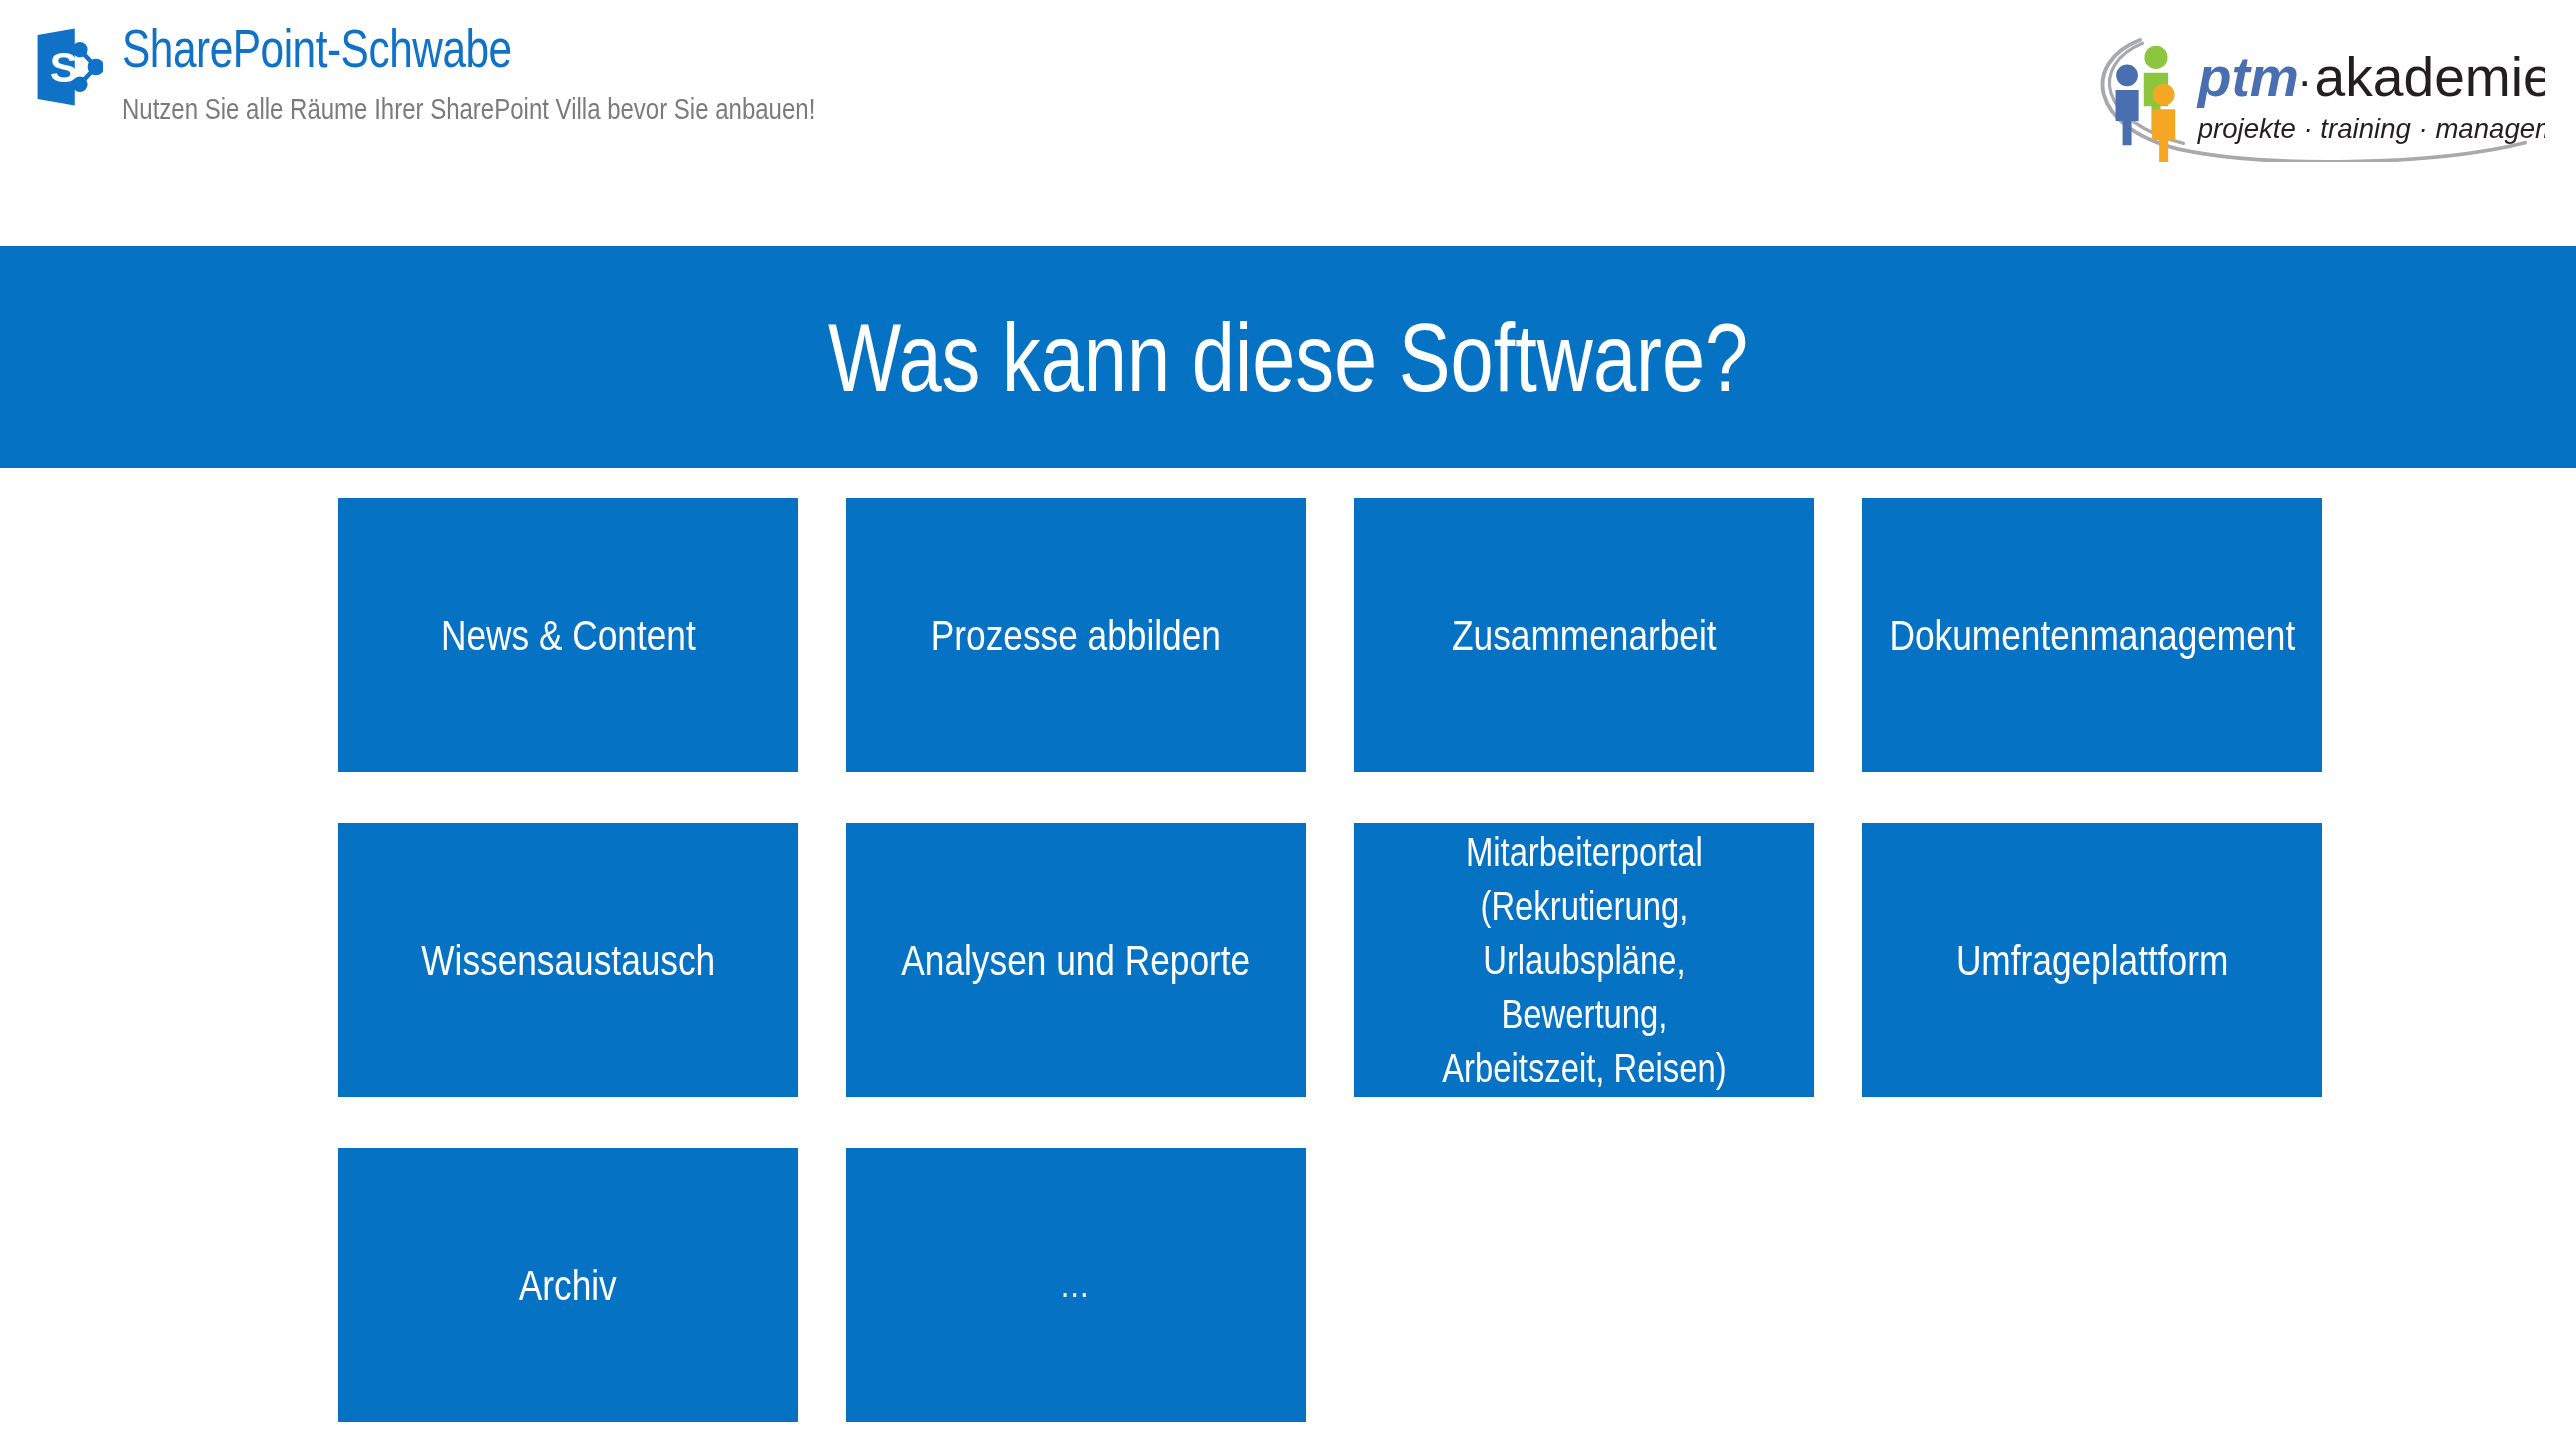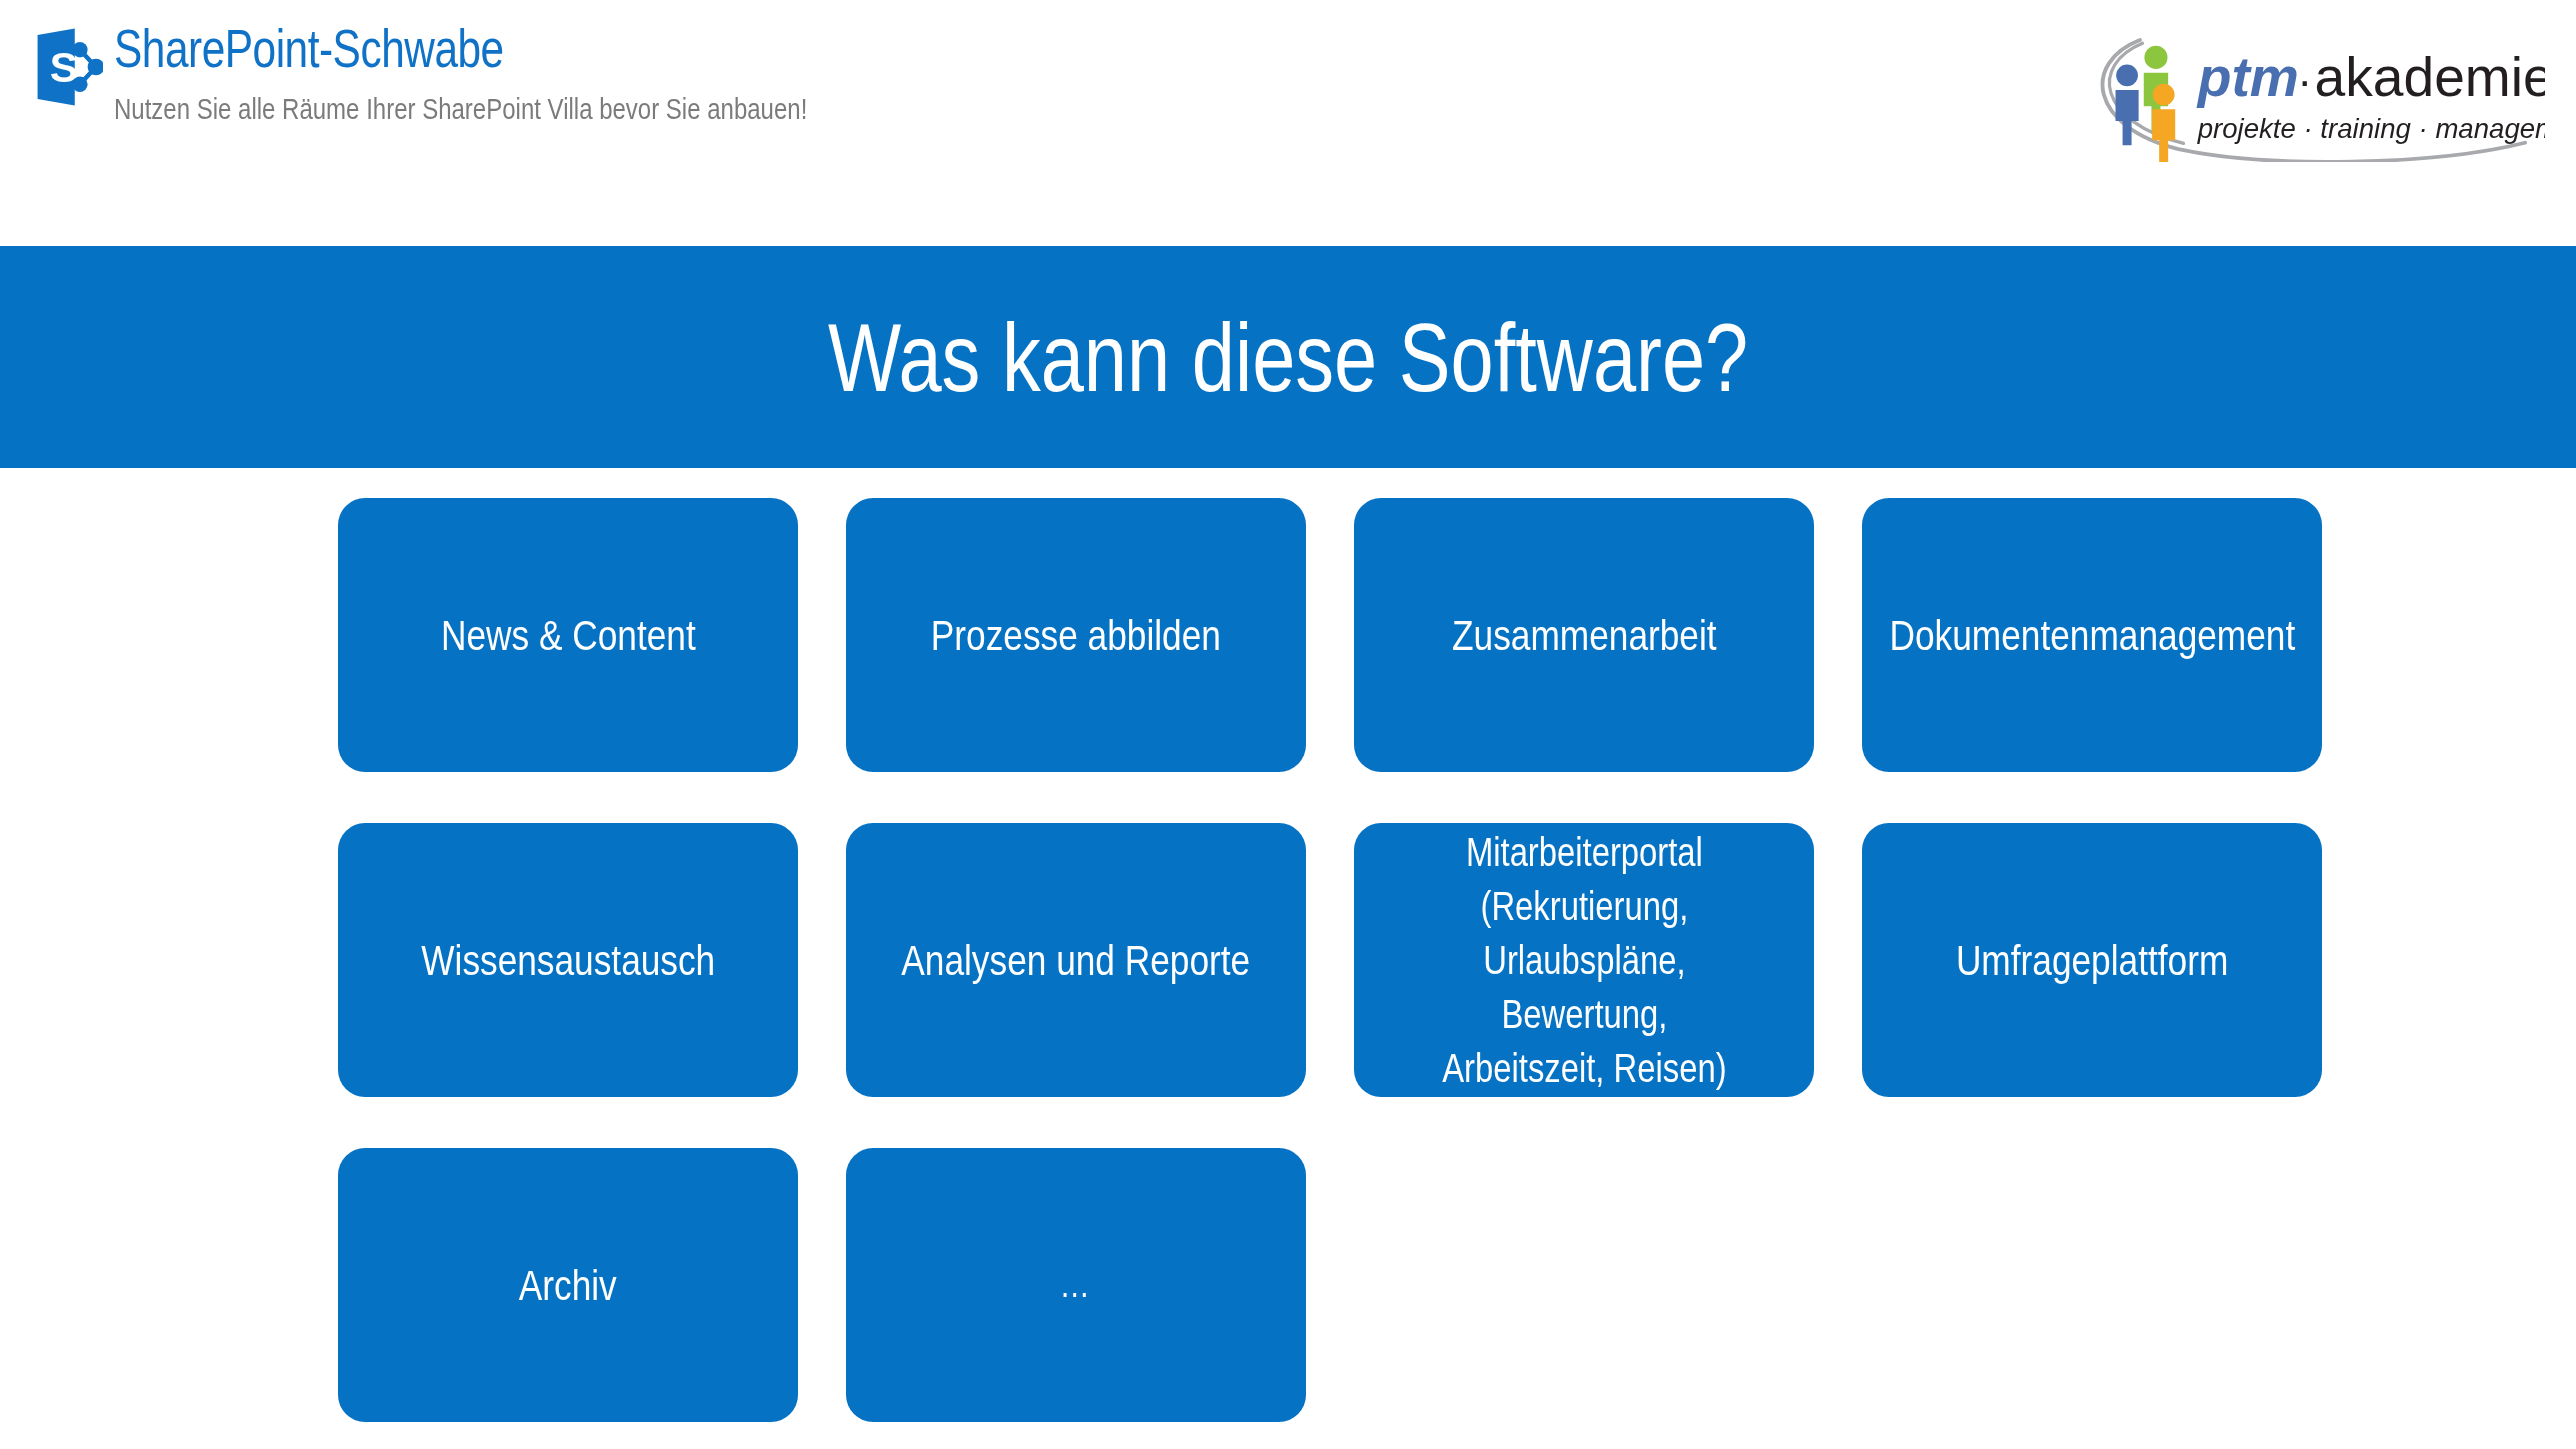--- a/index.html
+++ b/index.html
@@ -17,21 +17,21 @@
     position:absolute;left:0;top:0;width:2576px;height:230px;
     background:#ffffff;
   }
   .brand{
     position:absolute;left:35px;top:22px;
     display:flex;align-items:flex-start;
   }
   .sp-icon{
     position:relative;width:68px;height:80px;flex:none;margin-top:5.2px;
   }
-  .brand-text{margin-left:11px;}
+  .brand-text{margin-left:19px;}
   .brand-title{
     font-size:53px;line-height:54px;color:#1072C6;
     font-stretch:condensed;letter-spacing:-0.6px;
     transform:scaleX(0.80);transform-origin:left top;
     white-space:nowrap;
   }
   .brand-sub{
     font-size:30px;line-height:31px;color:#7b7b7b;
     margin-top:16.7px;
     transform:scaleX(0.80);transform-origin:left top;
@@ -66,21 +66,20 @@
     grid-template-rows:274px 274px 274px;
     column-gap:48px;
     row-gap:51px;
   }
   .tile{
     background:#0572C4;
     display:flex;align-items:center;justify-content:center;
     text-align:center;
     box-sizing:border-box;
     padding:6.4px 11.6px;
-    border-radius:27px;
   }
   .tile-label{
     color:#ffffff;
     font-size:43px;
     line-height:46px;
     font-weight:400;
     transform:scaleX(0.82);
     transform-origin:center center;
     white-space:pre-line;
   }

